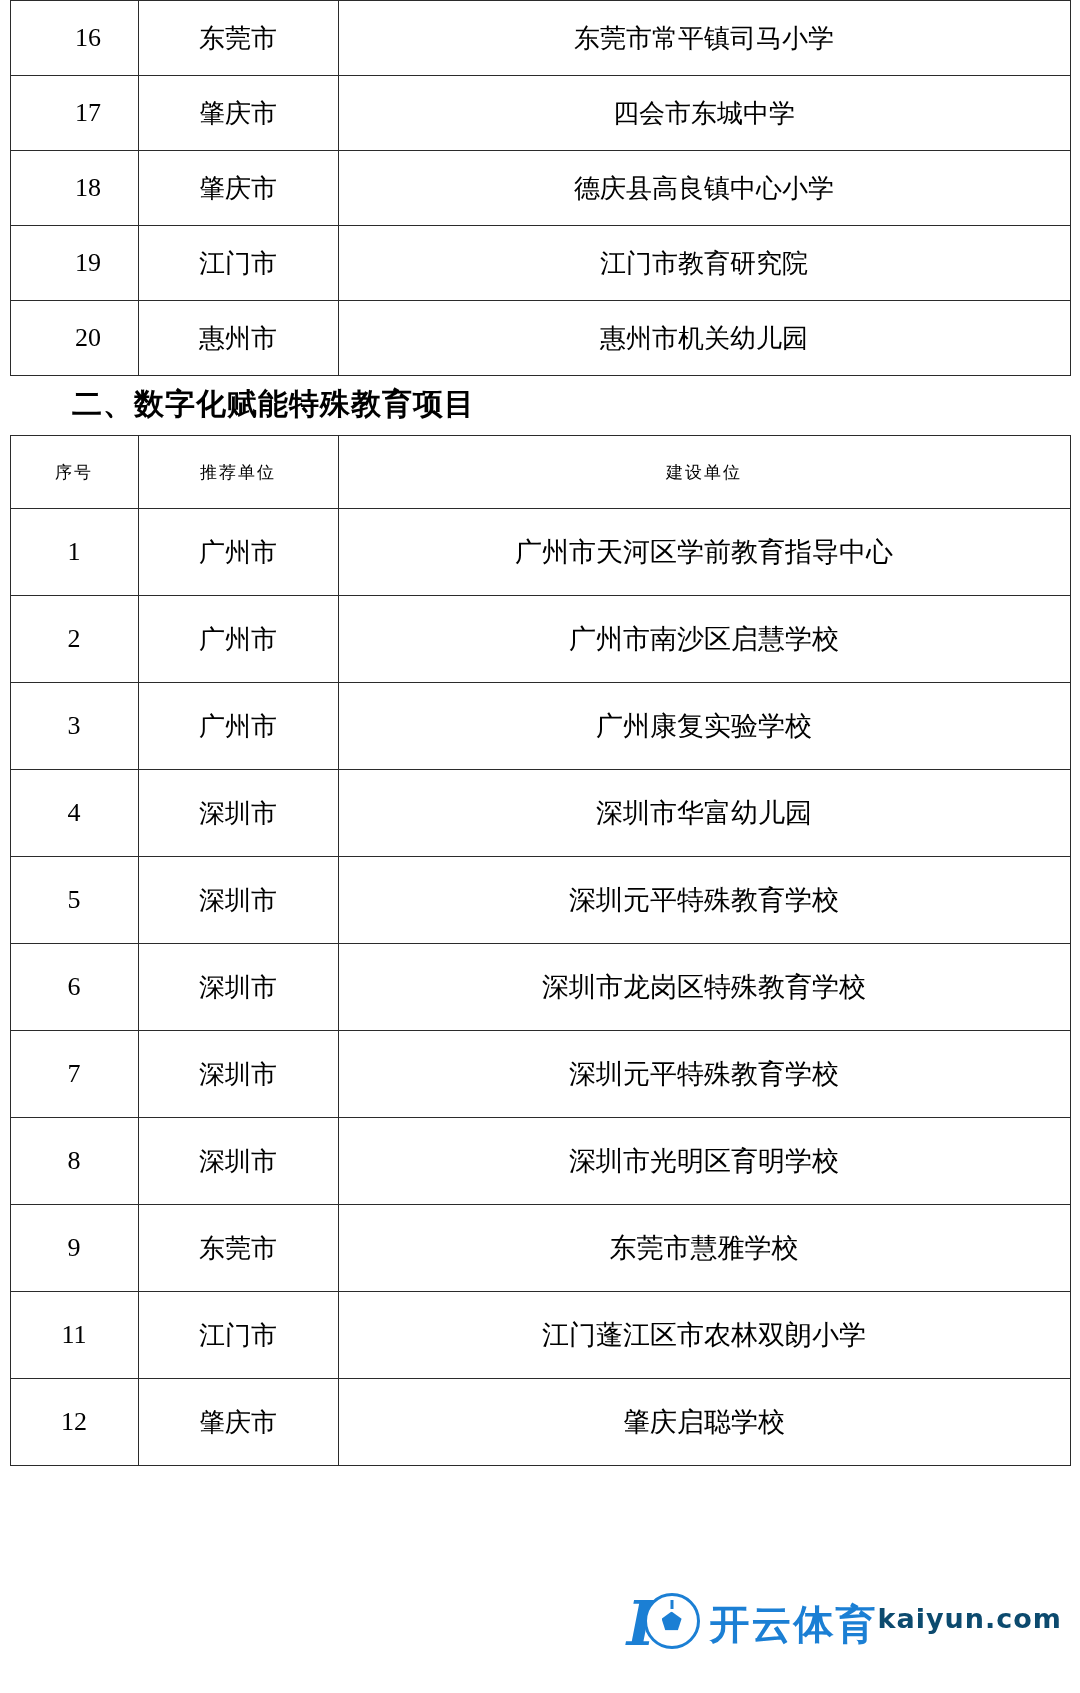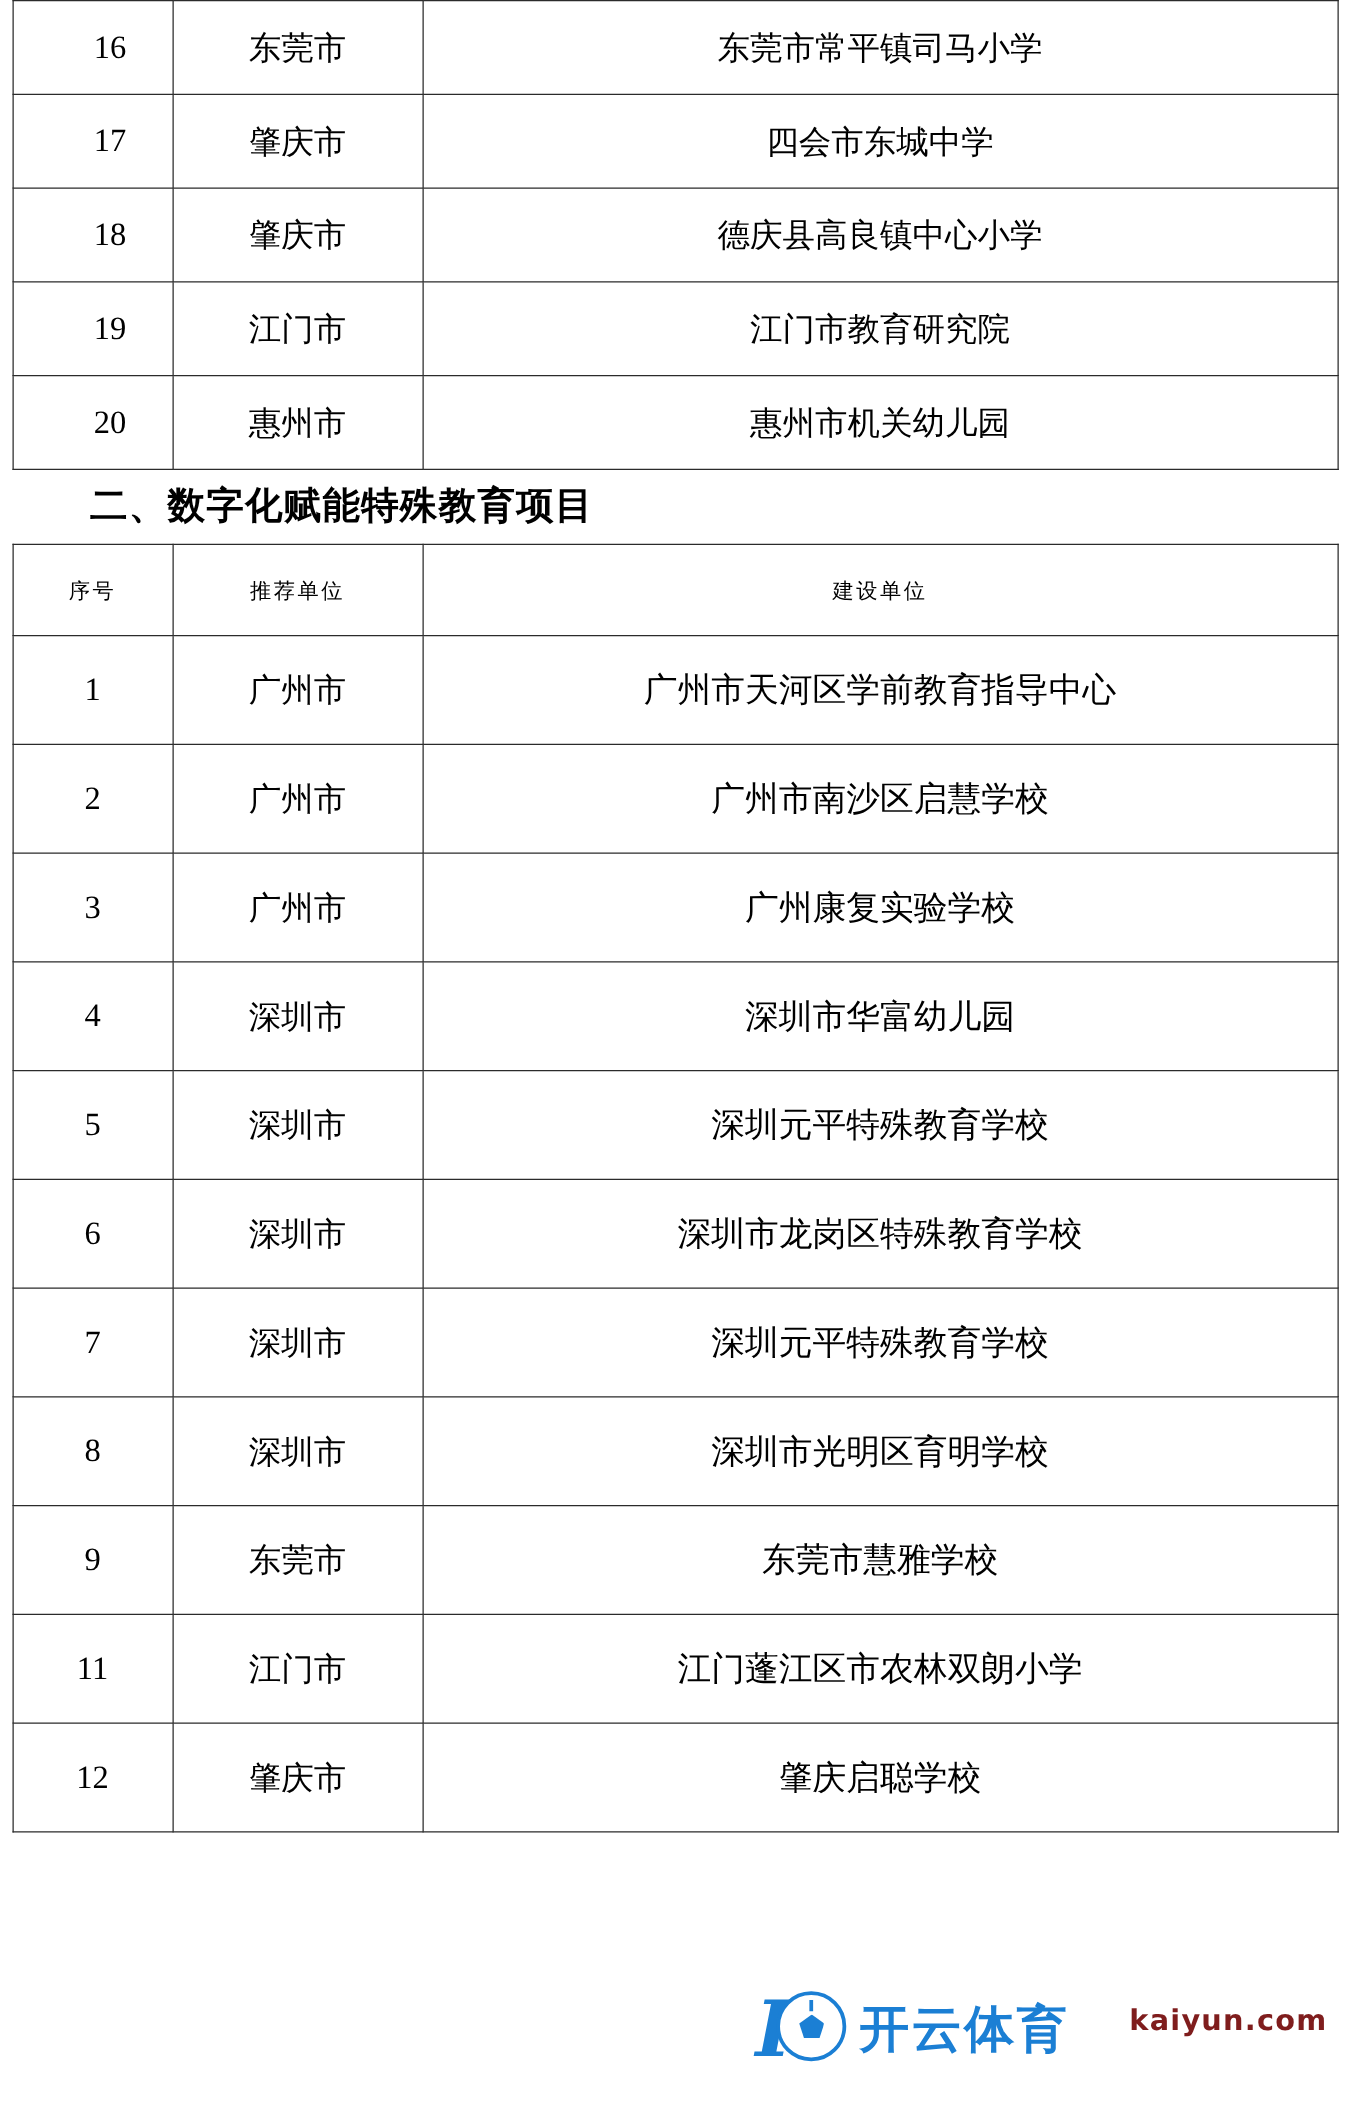--- a/index.html
+++ b/index.html
@@ -136,25 +136,24 @@
   .wm-title {
     font-family: "DejaVu Sans", "Liberation Sans", sans-serif;
     font-weight: bold;
     font-size: 40px;
     color: #1b7fd4;
     letter-spacing: 2px;
   }
   .wm-sub {
     font-family: "DejaVu Sans", "Liberation Sans", sans-serif;
     font-weight: bold;
-    font-size: 23px;
-    color: #7f1d1d;
+    font-size: 27px;
+    color: #0c4a6e;
     letter-spacing: 1px;
     margin-top: 2px;
-    margin-left: 48px;
   }
 </style>
 </head>
 <body>
 
 <div class="page">
 
   <table class="doc-table tbl-top">
     <colgroup>
       <col class="c-no">

